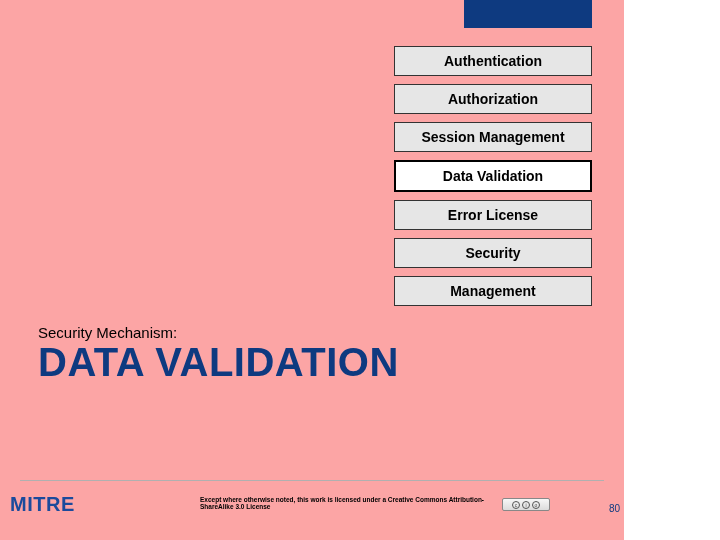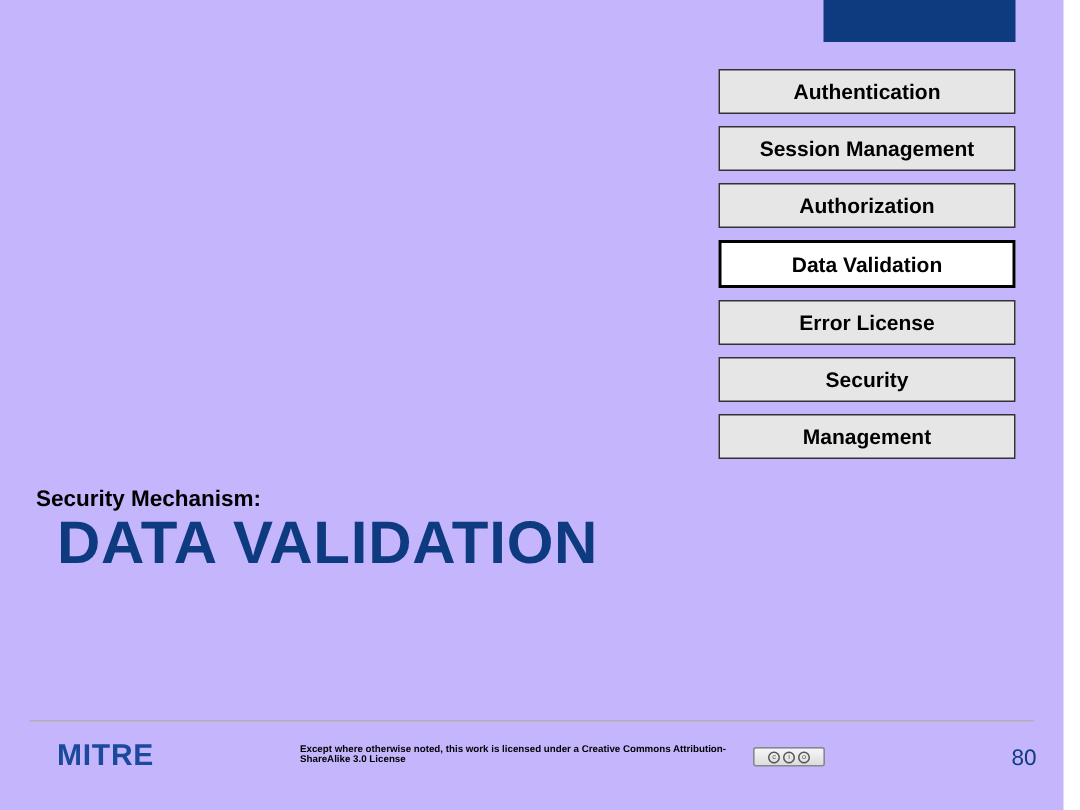--- a/index.html
+++ b/index.html
@@ -1,39 +1,39 @@
 <!DOCTYPE html>
 <html><head>
 <meta charset="utf-8">
 <style>
   * { margin: 0; padding: 0; box-sizing: border-box; }
   html, body { width: 720px; height: 540px; font-family: Arial, Helvetica, sans-serif; background: #fff; overflow: hidden; }
-  .slide { position: relative; width: 709px; height: 540px; background: #c4b5fd; }
+  .slide { position: relative; width: 624px; height: 540px; background: #fca5a5; }
   .top-block { position: absolute; top: 0; right: 32px; width: 128px; height: 28px; background: #0e3a80; }
   .menu { position: absolute; top: 46px; right: 32px; width: 198px; }
   .menu-item {
     background: #e6e6e6;
     border: 1px solid #333;
     font-size: 14px;
     font-weight: bold;
     text-align: center;
     padding: 6px 4px;
     margin-bottom: 8px;
     color: #000;
   }
   .menu-item.active {
     background: #fff;
     border: 2px solid #000;
   }
   .section-label {
     position: absolute;
-    left: 24px;
+    left: 38px;
     top: 324px;
     font-size: 15px;
-    font-weight: bold;
+    font-weight: normal;
     color: #000;
   }
   .big-title {
     position: absolute;
     left: 38px;
     top: 340px;
     font-size: 40px;
     font-weight: bold;
     color: #0e3a80;
     letter-spacing: 0.5px;
@@ -41,21 +41,21 @@
   .footer-rule {
     position: absolute;
     left: 20px;
     right: 20px;
     top: 480px;
     height: 1px;
     background: #b0b0b0;
   }
   .logo {
     position: absolute;
-    left: 38px;
+    left: 10px;
     bottom: 24px;
     font-size: 20px;
     font-weight: bold;
     color: #1b4a9c;
     letter-spacing: 0.5px;
   }
   .license-text {
     position: absolute;
     left: 200px;
     bottom: 30px;
@@ -77,37 +77,37 @@
     align-items: center;
     justify-content: center;
     gap: 2px;
   }
   .cc-circle {
     width: 8px; height: 8px; border: 1px solid #555; border-radius: 50%;
     font-size: 5px; line-height: 7px; text-align: center; color: #555;
   }
   .page-num {
     position: absolute;
-    right: 18px;
+    right: 4px;
     bottom: 26px;
-    font-size: 15px;
+    font-size: 10px;
     color: #0e3a80;
   }
 </style>
 </head>
 <body>
 
 <div class="slide">
 
   <div class="top-block"></div>
 
   <div class="menu">
     <div class="menu-item">Authentication</div>
+    <div class="menu-item">Authorization</div>
     <div class="menu-item">Session Management</div>
-    <div class="menu-item">Authorization</div>
     <div class="menu-item active">Data Validation</div>
     <div class="menu-item">Error License</div>
     <div class="menu-item">Security</div>
     <div class="menu-item">Management</div>
   </div>
 
   <div class="section-label">Security Mechanism:</div>
   <div class="big-title">DATA VALIDATION</div>
 
   <div class="footer-rule"></div>

